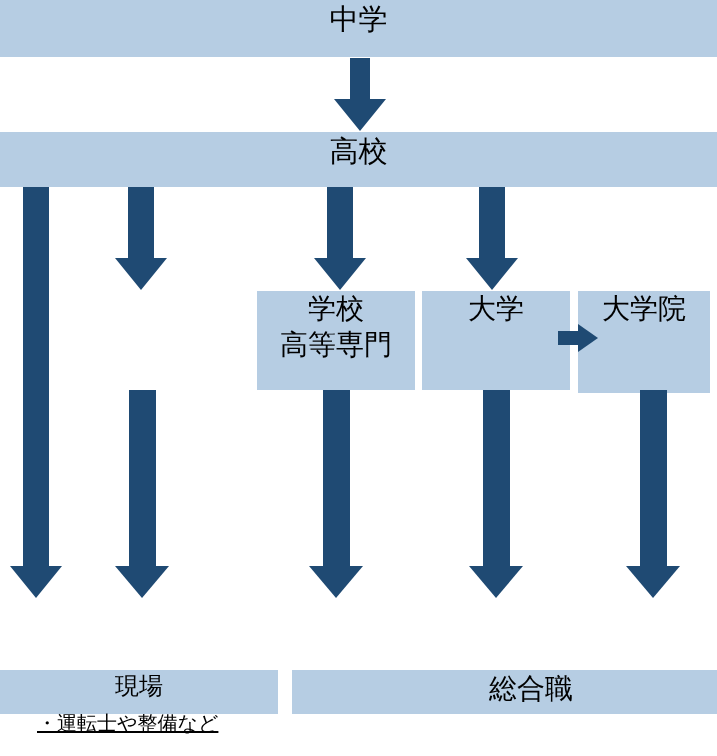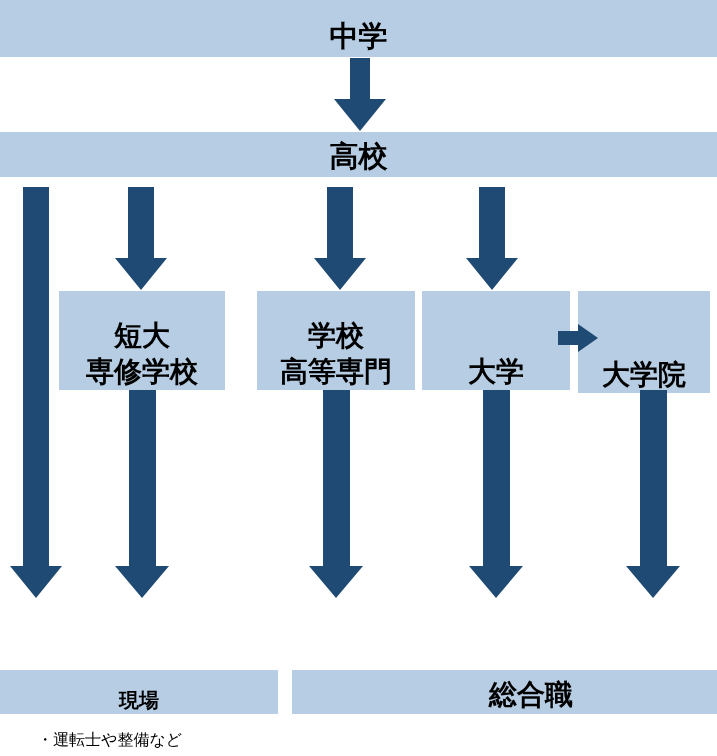--- a/index.html
+++ b/index.html
@@ -15,33 +15,32 @@
     position: relative;
     width: 717px;
     height: 756px;
     background: var(--bg);
     overflow: hidden;
   }
   .bar, .box {
     position: absolute;
     background: var(--light-blue);
     display: flex;
-    align-items: flex-end;
+    align-items: flex-start;
     justify-content: center;
     text-align: center;
-    font-weight: bold;
   }
   .bar { font-size: 29px; }
   .box { font-size: 28px; line-height: 36px; }
 
   
   .bar-junior-high { left: 0; top: 1; width: 717px; height: 57px; }
-  .bar-high-school { left: 0; top: 132px; width: 717px; height: 45px; }
+  .bar-high-school { left: 0; top: 132px; width: 717px; height: 55px; }
   .bar-railway    { left: 0; top: 602px; width: 717px; height: 57px; font-size: 30px; }
-  .bar-field      { left: 0; top: 670px; width: 278px; height: 44px; font-size: 20px; }
+  .bar-field      { left: 0; top: 670px; width: 278px; height: 44px; font-size: 24px; }
   .bar-career     { left: 292px; top: 670px; width: 478px; height: 44px; font-size: 28px; }
 
   
   .box-tandai    { left: 59px;  top: 291px; width: 166px; height: 99px; }
   .box-kosen     { left: 257px; top: 291px; width: 158px; height: 99px; }
   .box-daigaku   { left: 422px; top: 291px; width: 148px; height: 99px; }
   .box-daigakuin { left: 578px; top: 291px; width: 132px; height: 102px; }
 
   
   .arrow-down {
@@ -87,23 +86,24 @@
   .arrow-right .stem { width: 20px; height: 14px; background: var(--dark-blue); }
   .arrow-right .head {
     width: 0; height: 0;
     border-top: 14px solid transparent;
     border-bottom: 14px solid transparent;
     border-left: 20px solid var(--dark-blue);
   }
 
   .footnote {
     position: absolute;
-    left: 37px; top: 726px;
-    font-size: 16px;
+    left: 37px; top: 710px;
+    font-size: 20px;
     line-height: 27px;
+    text-decoration: underline;
   }
 </style>
 </head>
 <body>
 
 <div class="canvas">
 
   <div class="bar bar-junior-high">
     <span>中学</span>
   </div>
@@ -127,26 +127,20 @@
   </div>
   <div class="arrow-down a-top-2">
     <div class="stem"></div>
     <div class="head"></div>
   </div>
   <div class="arrow-down a-top-3">
     <div class="stem"></div>
     <div class="head"></div>
   </div>
 
-  <div class="box box-tandai">
-    <div>
-      <div>短大</div>
-      <div>専修学校</div>
-    </div>
-  </div>
   <div class="box box-kosen">
     <div>
       <div>学校</div>
       <div>高等専門</div>
     </div>
   </div>
   <div class="box box-daigaku">
     <span>大学</span>
   </div>
   <div class="box box-daigakuin">

